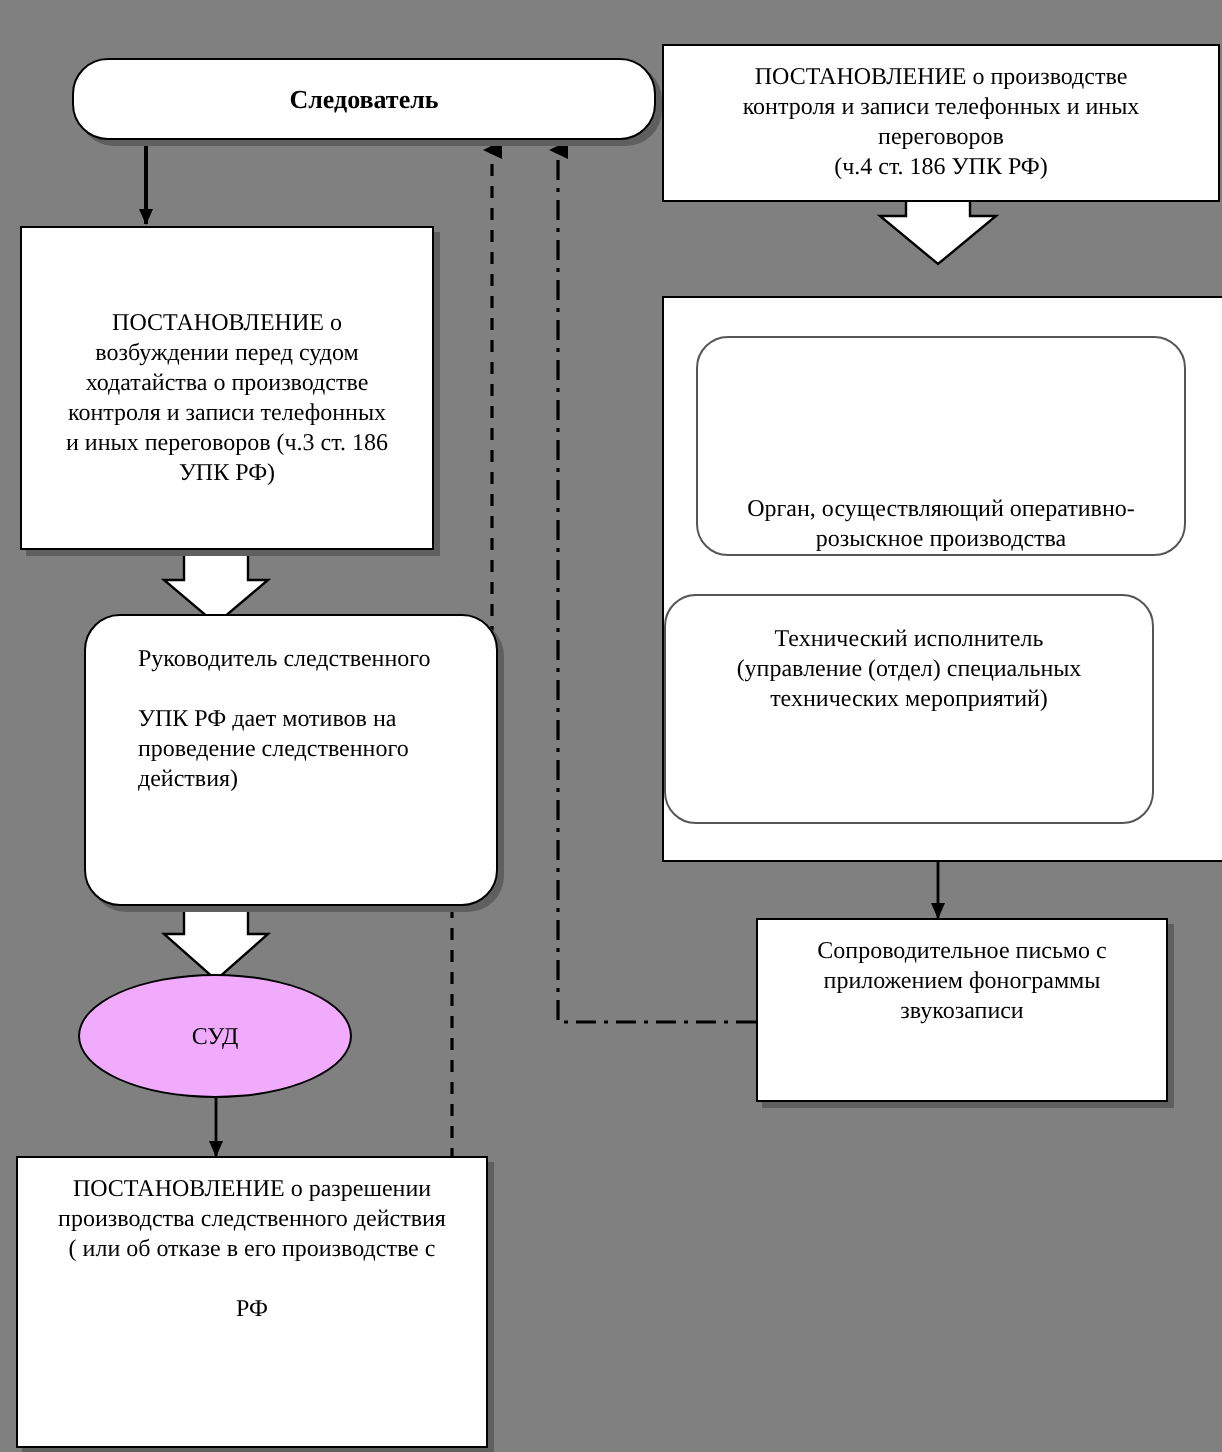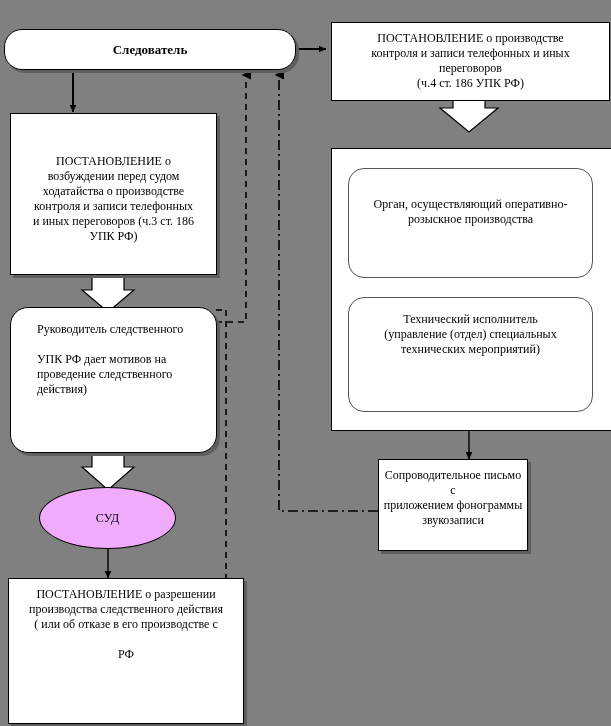--- a/index.html
+++ b/index.html
@@ -38,20 +38,21 @@
     display: block;
     width: 100%;
     padding: 0 4px;
   }
   .rect-sharp {
     border: 1px solid #000000;
   }
   .rect-round {
     border: 1px solid #000000;
     border-radius: 18px;
+    margin-left: 32px;
   }
   .rect-round-soft {
     border: 1px solid #555555;
     border-radius: 16px;
     background: #ffffff;
   }
   .shadowed {
     box-shadow: 3px 3px 0 #5f5f5f;
   }
   .ellipse {
@@ -181,36 +182,36 @@
       <span>ПОСТАНОВЛЕНИЕ  о разрешении</span><br>
       <span>производства следственного  действия</span><br>
       <span>( или об отказе в его производстве  с</span><br>
       <br>
       <span>РФ</span>
     </span>
   </div>
 
   <div class="container-plain" style="left:331px; top:148px; width:279px; height:281px;"></div>
 
-  <div class="node rect-round-soft t12 pad-top-28" style="left:348px; top:168px; width:245px; height:110px; z-index:6;">
+  <div class="node rect-round-soft t12 pad-top-28" style="left:348px; top:168px; width:245px; height:110px; z-index:6;align-items:flex-end;">
     <span class="txt">
       <span>Орган,  осуществляющий оперативно-</span><br>
       <span>розыскное производства</span>
     </span>
   </div>
 
-  <div class="node rect-round-soft t12 pad-top-14" style="left:348px; top:297px; width:245px; height:115px; z-index:6;">
+  <div class="node rect-round-soft t12 pad-top-14" style="left:332px; top:297px; width:245px; height:115px; z-index:6;">
     <span class="txt">
       <span>Технический  исполнитель</span><br>
       <span>(управление (отдел)  специальных</span><br>
       <span>технических  мероприятий)</span>
     </span>
   </div>
 
-  <div class="node rect-sharp shadowed t12 pad-top-8" style="left:378px; top:459px; width:150px; height:92px;">
+  <div class="node rect-sharp shadowed t12 pad-top-8" style="left:378px; top:459px; width:206px; height:92px;">
     <span class="txt">
       <span>Сопроводительное  письмо с</span><br>
       <span>приложением фонограммы</span><br>
       <span>звукозаписи</span>
     </span>
   </div>
 
 </div>
 
 </body></html>

